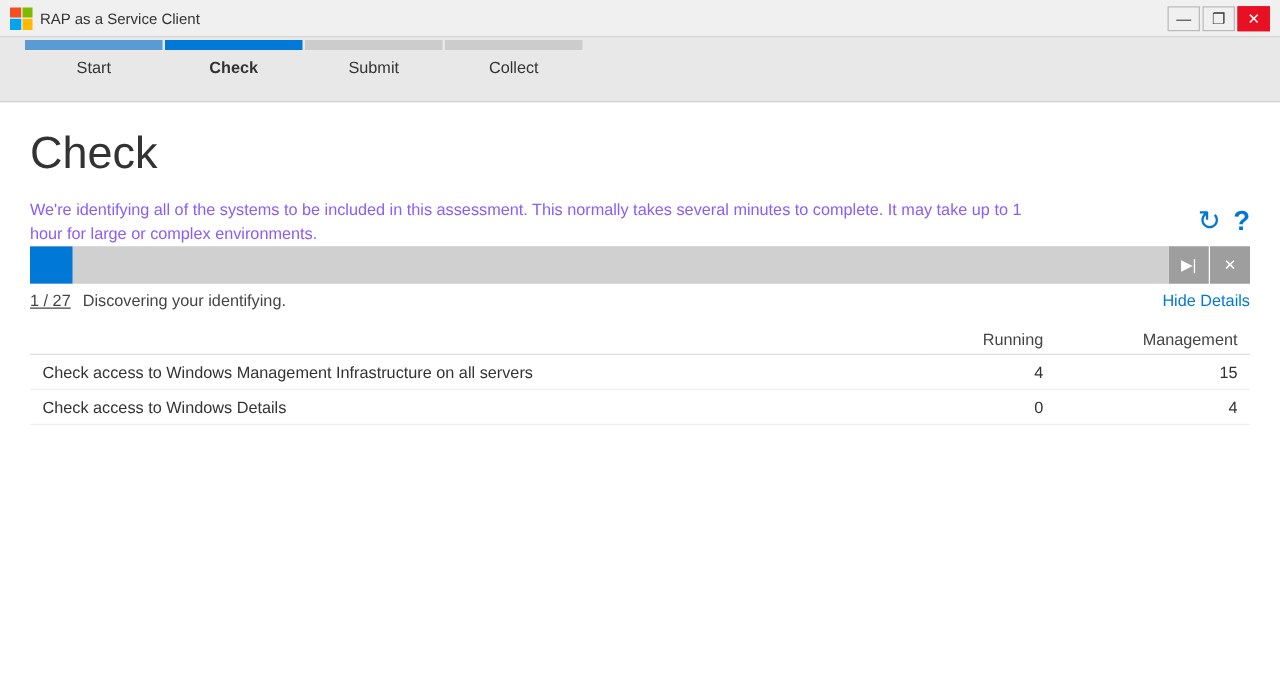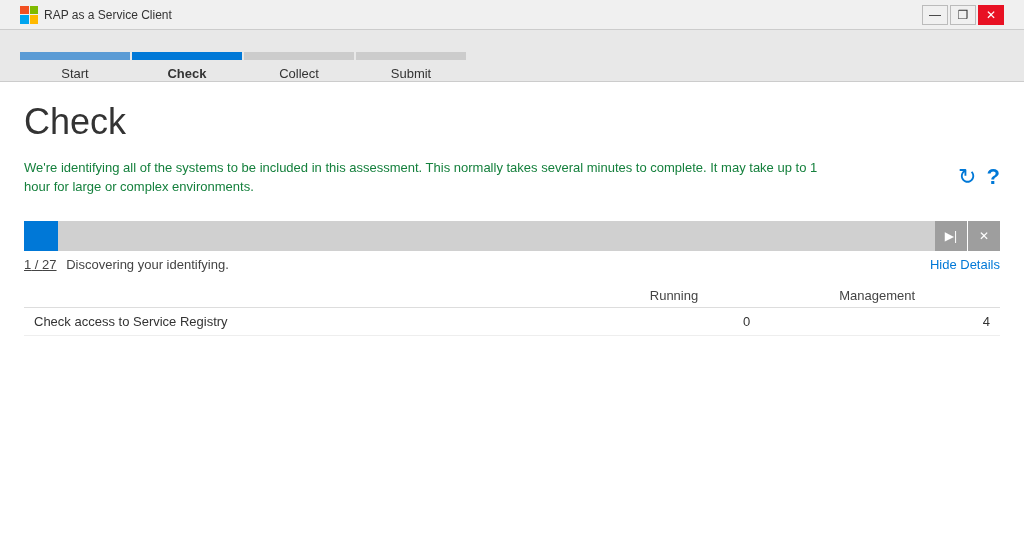--- a/index.html
+++ b/index.html
@@ -13,21 +13,21 @@
       flex-direction: column;
     }
 
     
     .title-bar {
       background: #f0f0f0;
       height: 30px;
       display: flex;
       align-items: center;
       justify-content: space-between;
-      padding: 0 20px;
+      padding: 0 8px;
       border-bottom: 1px solid #ccc;
       flex-shrink: 0;
     }
     .title-bar-left {
       display: flex;
       align-items: center;
       gap: 6px;
     }
     .windows-logo {
       width: 18px;
@@ -85,21 +85,21 @@
       height: 8px;
       width: 110px;
       background: #ccc;
       margin-bottom: 6px;
     }
     .step-indicator.active { background: #0078d7; }
     .step-indicator.done { background: #5a9bd5; }
     .step-label {
       font-size: 13px;
       color: #333;
-      padding-bottom: 0;
+      padding-bottom: 20px;
     }
     .step-label.bold { font-weight: bold; }
 
     
     .main-content {
       flex: 1;
       padding: 20px 24px;
       background: #fff;
       overflow: hidden;
       display: flex;
@@ -132,24 +132,23 @@
       font-size: 36px;
       font-weight: 300;
       color: #333;
       margin-bottom: 16px;
       line-height: 1.1;
     }
 
     
     .description {
       font-size: 13px;
-      color: #15803d;
+      color: #8b5cf6;
       line-height: 1.5;
       max-width: 820px;
-      margin-bottom: 24px;
     }
 
     
     .progress-section {
       margin-bottom: 8px;
     }
     .progress-bar-row {
       display: flex;
       align-items: center;
       gap: 0;
@@ -207,21 +206,21 @@
     
     .details-table {
       width: 100%;
       border-collapse: collapse;
       font-size: 13px;
     }
     .details-table thead tr {
       border-bottom: 1px solid #ddd;
     }
     .details-table th {
-      text-align: center;
+      text-align: right;
       font-weight: normal;
       color: #444;
       padding: 4px 10px 4px 4px;
       font-size: 13px;
     }
     .details-table th:first-child { text-align: left; }
     .details-table td {
       padding: 6px 10px 6px 4px;
       color: #333;
       border-bottom: 1px solid #eee;
@@ -259,25 +258,25 @@
   <div class="step-item">
     <div class="step-indicator done"></div>
     <span class="step-label">Start</span>
   </div>
   <div class="step-item">
     <div class="step-indicator active"></div>
     <span class="step-label bold">Check</span>
   </div>
   <div class="step-item">
     <div class="step-indicator"></div>
-    <span class="step-label">Collect</span>
+    <span class="step-label">Submit</span>
   </div>
   <div class="step-item">
     <div class="step-indicator"></div>
-    <span class="step-label">Submit</span>
+    <span class="step-label">Collect</span>
   </div>
 </div>
 
 <div class="main-content" style="position:relative;">
 
   <div class="top-icons">
     <span class="refresh-icon">↻</span>
     <span class="help-icon">?</span>
   </div>
 
@@ -306,21 +305,26 @@
 
     <table class="details-table">
       <thead>
         <tr>
           <th></th>
           <th>Running</th>
           <th>Management</th>
         </tr>
       </thead>
       <tbody id="table-body">
+      <tr>
+            <td>Check access to Windows Management Infrastructure on all servers</td>
+            <td>4</td>
+            <td>15</td>
+          </tr>
           <tr>
-            <td>Check access to Service Registry</td>
+            <td>Check access to Windows Details</td>
             <td>0</td>
             <td>4</td>
           </tr>
         </tbody>
     </table>
   </div>
 </div>
 
 </body></html>

